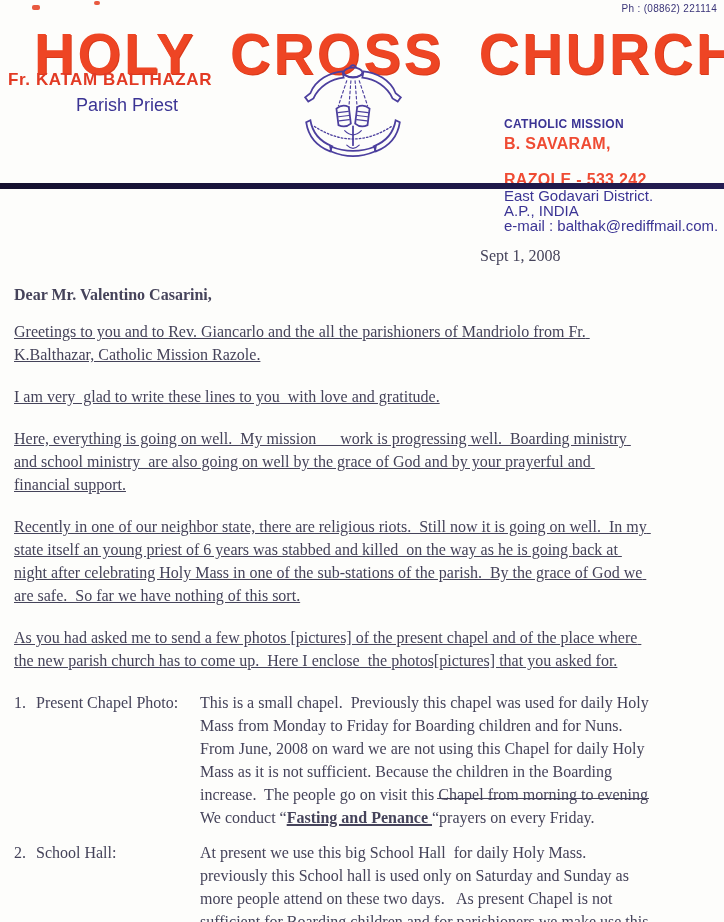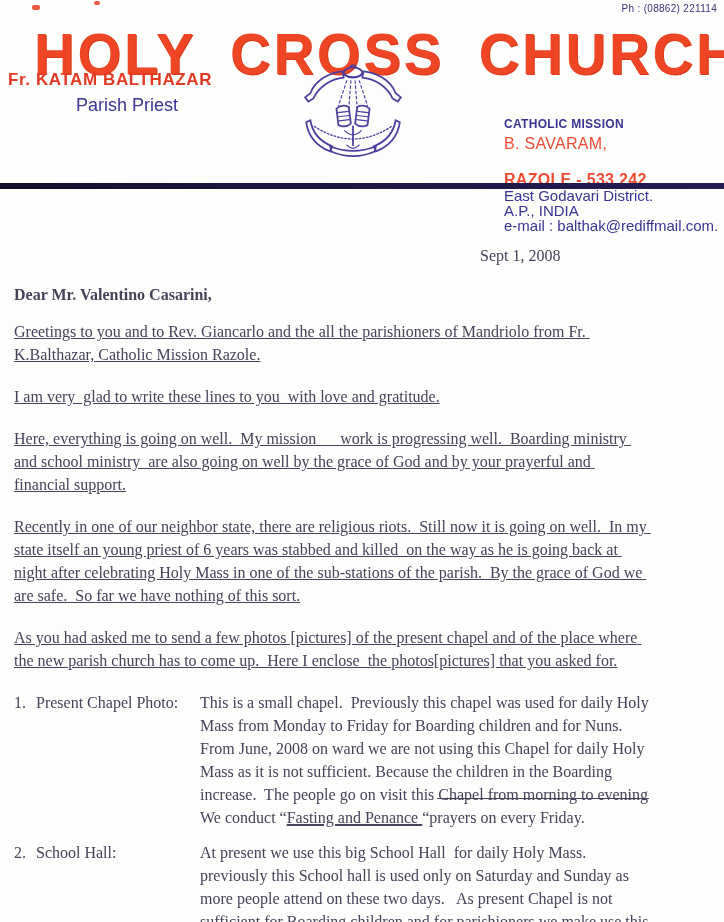--- a/index.html
+++ b/index.html
@@ -31,21 +31,21 @@
     position: absolute; top: 70px; left: 8px;
     font-size: 17px; font-weight: bold; color: #e23a24; letter-spacing: 0.6px;
   }
   .priest-title {
     position: absolute; top: 95px; left: 76px;
     font-size: 18px; color: #3b3494;
   }
   .emblem { position: absolute; left: 301px; top: 62px; }
   .right-block { position: absolute; left: 504px; top: 70px; line-height: 1; }
   .mission   { font-size: 12px; font-weight: bold; color: #3b3494; letter-spacing: 0.3px; margin-top: 48px; }
-  .addr-red  { font-size: 16px; font-weight: normal; color: #ef4b33; margin-top: 6px; letter-spacing: 0.3px; }
+  .addr-red  { font-size: 16px; font-weight: bold; color: #ef4b33; margin-top: 6px; letter-spacing: 0.3px; }
   .addr-red2 { font-size: 16px; font-weight: bold; color: #ef4b33; margin-top: 20px; letter-spacing: 0.3px; }
   .addr-navy { font-size: 15px; color: #3b3494; }
   .rule {
     position: absolute; top: 183px; left: 0; width: 724px; height: 6px;
     background: linear-gradient(90deg, #14102e 0%, #1c1746 55%, #231c52 100%);
   }
   .speck { position: absolute; background: #e85a40; border-radius: 2px; }
   .speck-1 { left: 32px; top: 5px; width: 8px; height: 5px; }
   .speck-2 { left: 94px; top: 1px; width: 6px; height: 4px; }
 
@@ -60,21 +60,21 @@
   .para { margin: 0 0 19px 0; white-space: pre-wrap; width: 636px; text-decoration: underline; }
   .item-row { display: flex; align-items: flex-start; margin: 3px 0 12px 0; }
   .item-num { width: 22px; flex: none; }
   .item-label { width: 164px; flex: none; }
   .item-text { width: 452px; flex: none; white-space: pre-wrap; }
   .struck { position: relative; }
   .struck::after {
     content: ""; position: absolute; left: -1px; right: -1px; bottom: 4px;
     height: 1.5px; background: #45435a;
   }
-  .bold-ul { font-weight: normal; text-decoration: underline; text-decoration-thickness: 1.5px; }
+  .bold-ul { font-weight: bold; text-decoration: underline; text-decoration-thickness: 1.5px; }
 </style>
 </head>
 <body>
 
 <div class="page">
 
   <div class="letterhead">
     <div class="speck speck-1"></div>
     <div class="speck speck-2"></div>
 

